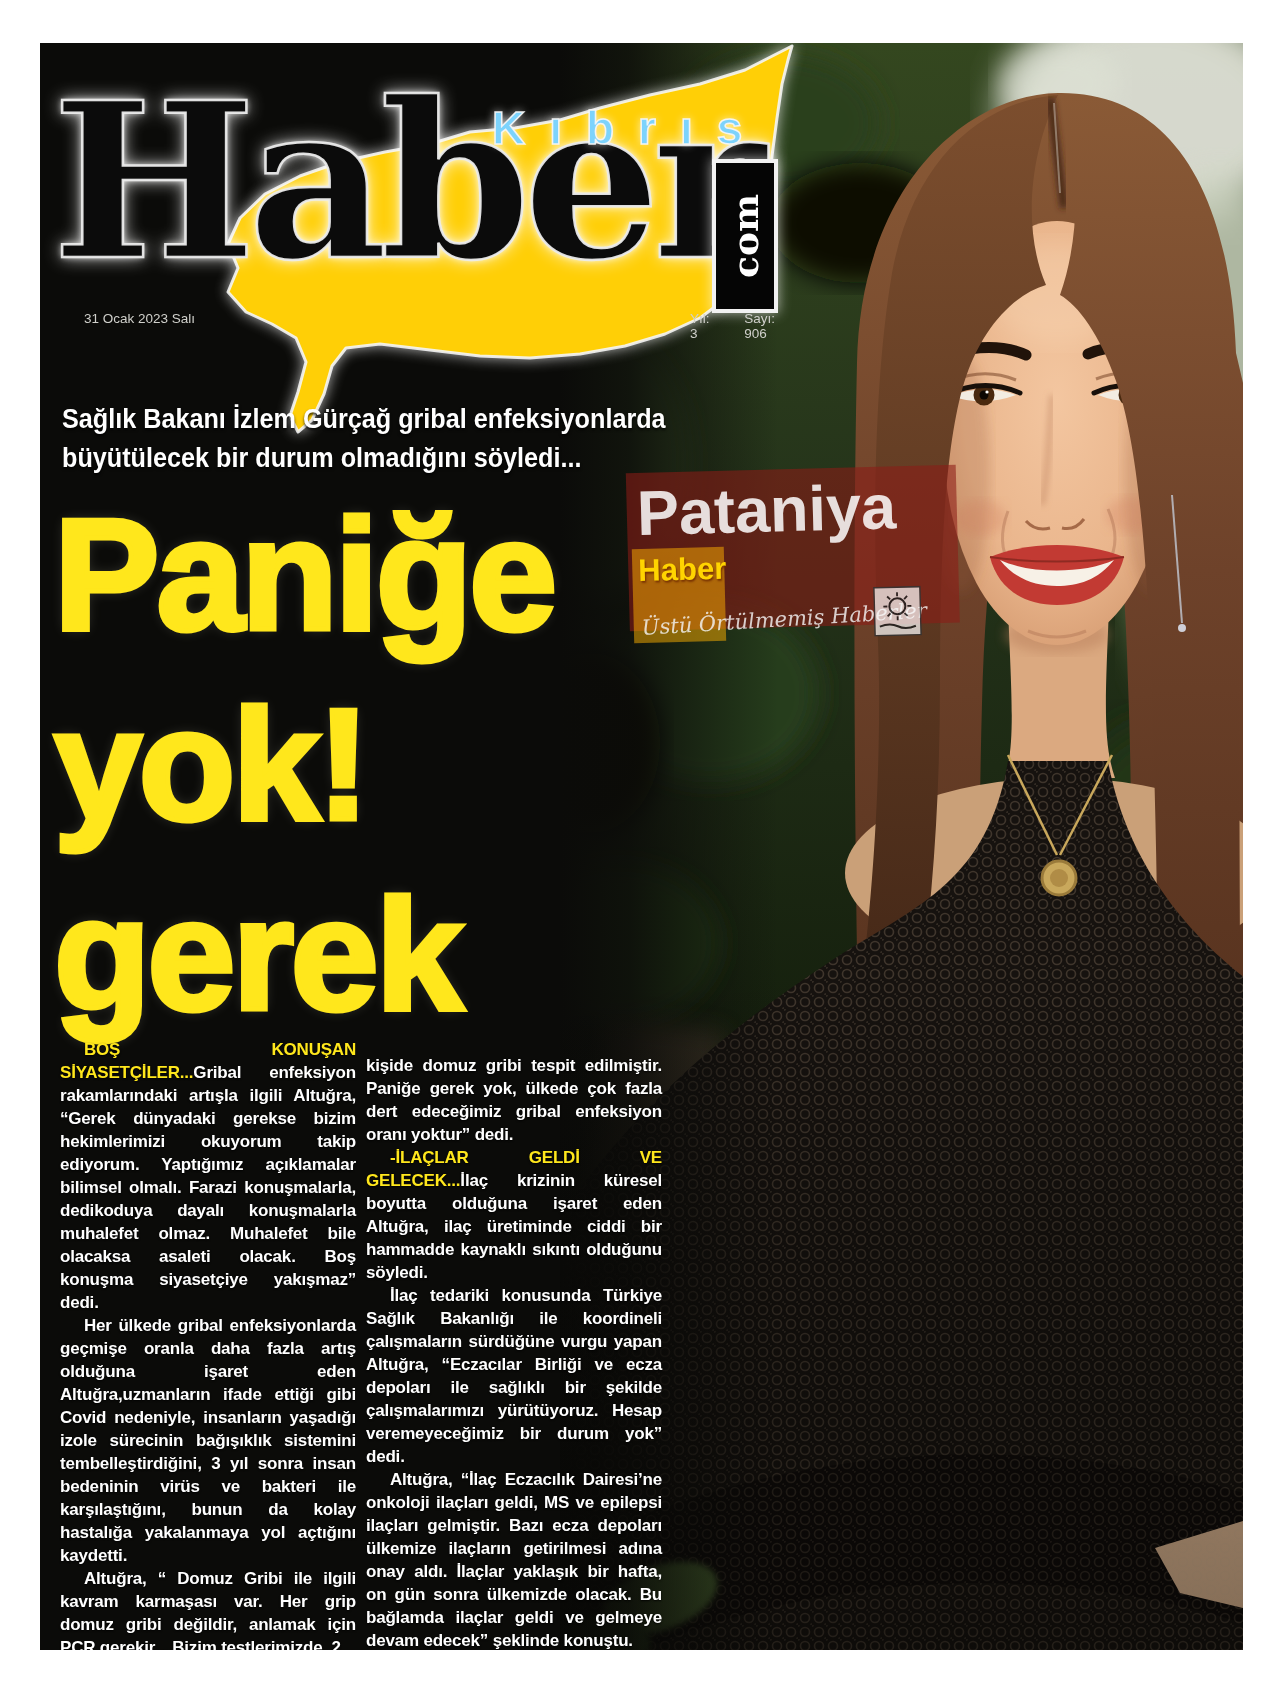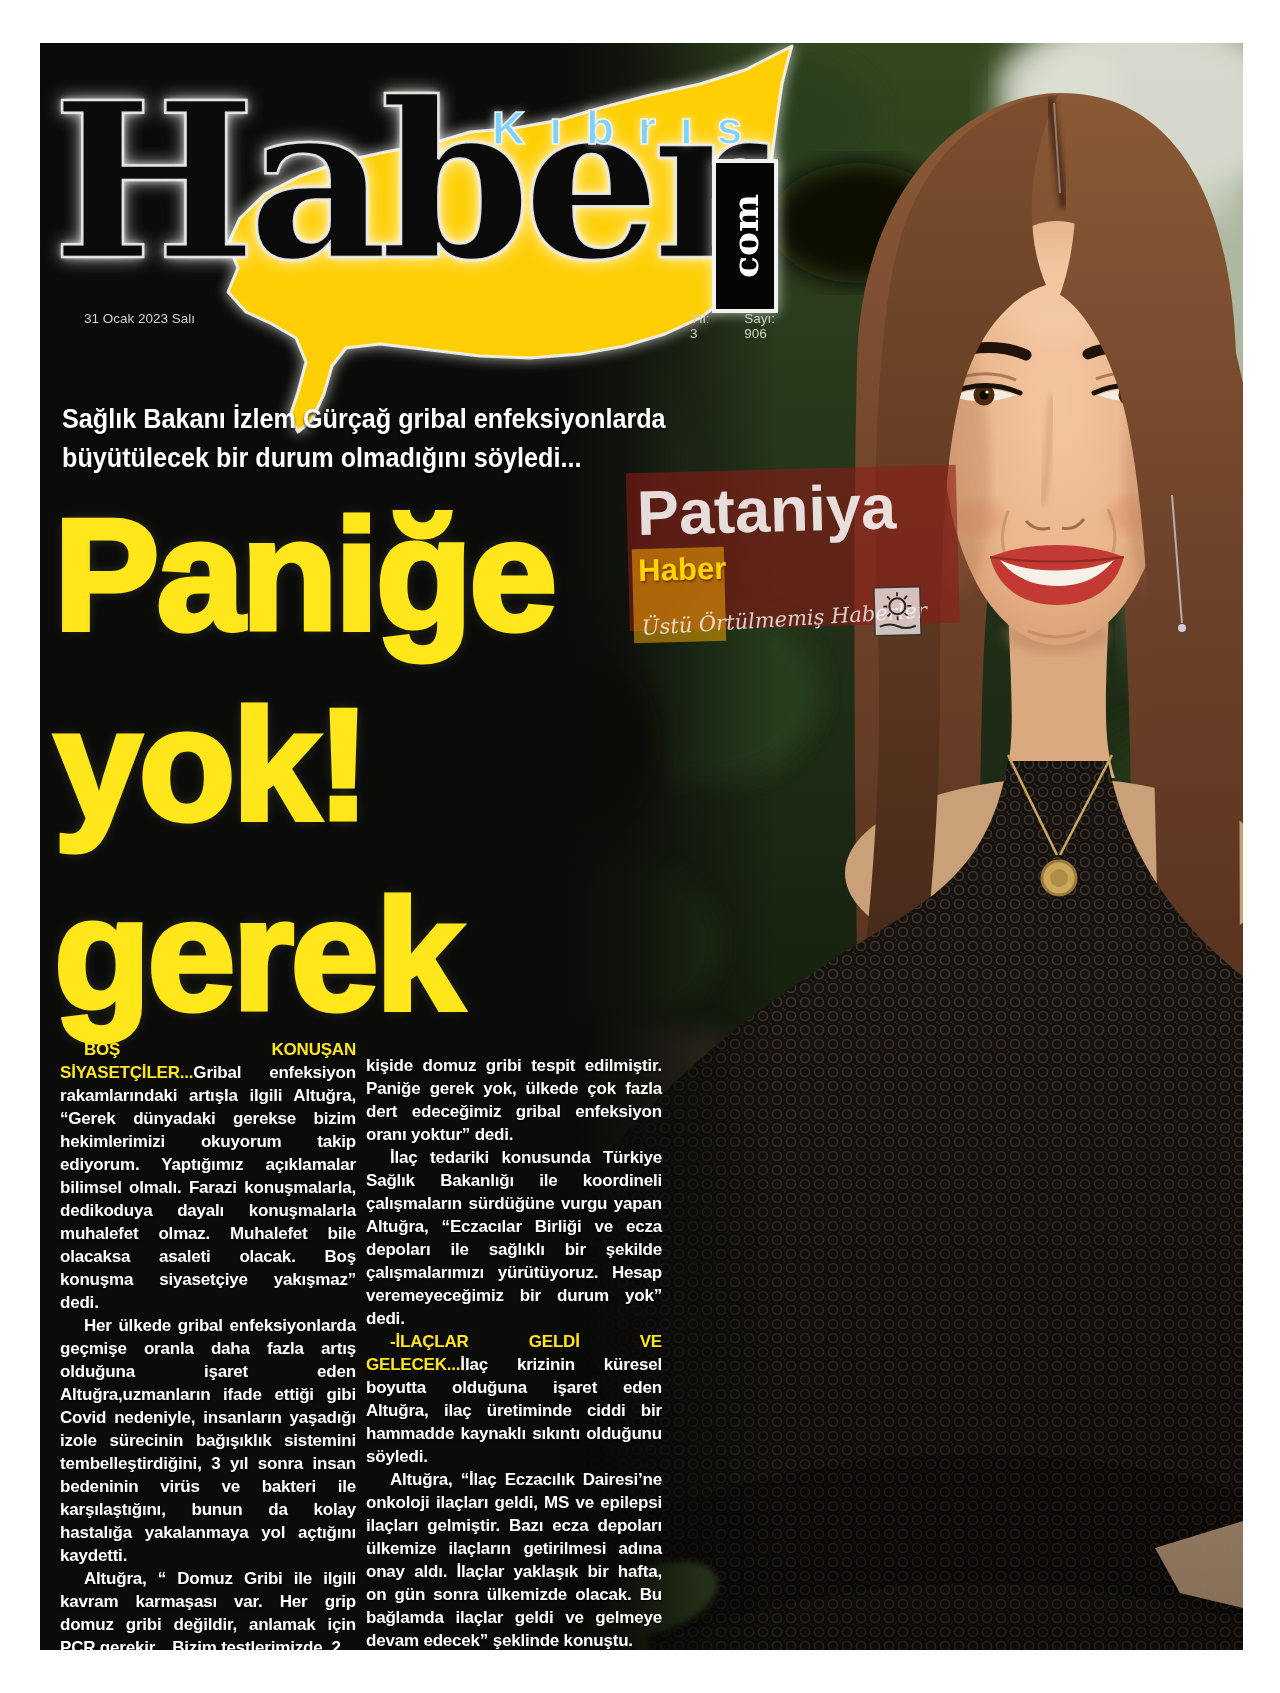--- a/index.html
+++ b/index.html
@@ -278,20 +278,20 @@
     </div>
 
     <div class="article">
       <div class="col" id="col-left">
           <p><span class="lead">BOŞ KONUŞAN SİYASETÇİLER...</span>Gribal enfeksiyon rakamlarındaki artışla ilgili Altuğra, “Gerek dünyadaki gerekse bizim hekimlerimizi okuyorum takip ediyorum. Yaptığımız açıklamalar bilimsel olmalı. Farazi konuşmalarla, dedikoduya dayalı konuşmalarla muhalefet olmaz. Muhalefet bile olacaksa asaleti olacak. Boş konuşma siyasetçiye yakışmaz” dedi.</p>
           <p>Her ülkede gribal enfeksiyonlarda geçmişe oranla daha fazla artış olduğuna işaret eden Altuğra,uzmanların ifade ettiği gibi Covid nedeniyle, insanların yaşadığı izole sürecinin bağışıklık sistemini tembelleştirdiğini, 3 yıl sonra insan bedeninin virüs ve bakteri ile karşılaştığını, bunun da kolay hastalığa yakalanmaya yol açtığını kaydetti.</p>
           <p>Altuğra, “ Domuz Gribi ile ilgili kavram karmaşası var. Her grip domuz gribi değildir, anlamak için PCR gerekir... Bizim testlerimizde, 2</p>
         </div>
       <div class="col" id="col-right">
           <p class="no-indent">kişide domuz gribi tespit edilmiştir. Paniğe gerek yok, ülkede çok fazla dert edeceğimiz gribal enfeksiyon oranı yoktur” dedi.</p>
+          <p><span class="lead">-İLAÇLAR GELDİ VE GELECEK...</span>İlaç krizinin küresel boyutta olduğuna işaret eden Altuğra, ilaç üretiminde ciddi bir hammadde kaynaklı sıkıntı olduğunu söyledi.</p>
           <p>İlaç tedariki konusunda Türkiye Sağlık Bakanlığı ile koordineli çalışmaların sürdüğüne vurgu yapan Altuğra, “Eczacılar Birliği ve ecza depoları ile sağlıklı bir şekilde çalışmalarımızı yürütüyoruz. Hesap veremeyeceğimiz bir durum yok” dedi.</p>
-          <p><span class="lead">-İLAÇLAR GELDİ VE GELECEK...</span>İlaç krizinin küresel boyutta olduğuna işaret eden Altuğra, ilaç üretiminde ciddi bir hammadde kaynaklı sıkıntı olduğunu söyledi.</p>
           <p>Altuğra, “İlaç Eczacılık Dairesi’ne onkoloji ilaçları geldi, MS ve epilepsi ilaçları gelmiştir. Bazı ecza depoları ülkemize ilaçların getirilmesi adına onay aldı. İlaçlar yaklaşık bir hafta, on gün sonra ülkemizde olacak. Bu bağlamda ilaçlar geldi ve gelmeye devam edecek” şeklinde konuştu.</p>
         </div>
     </div>
 
   </div>
 </div>
 
 </body></html>

